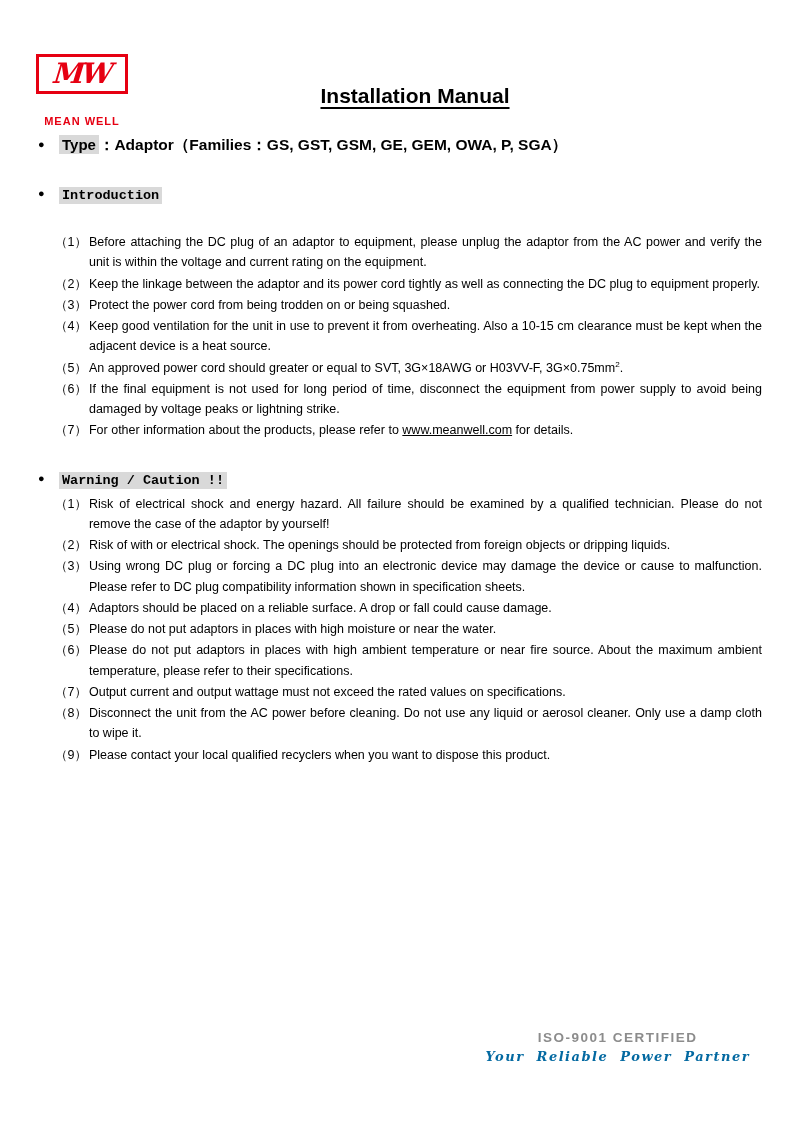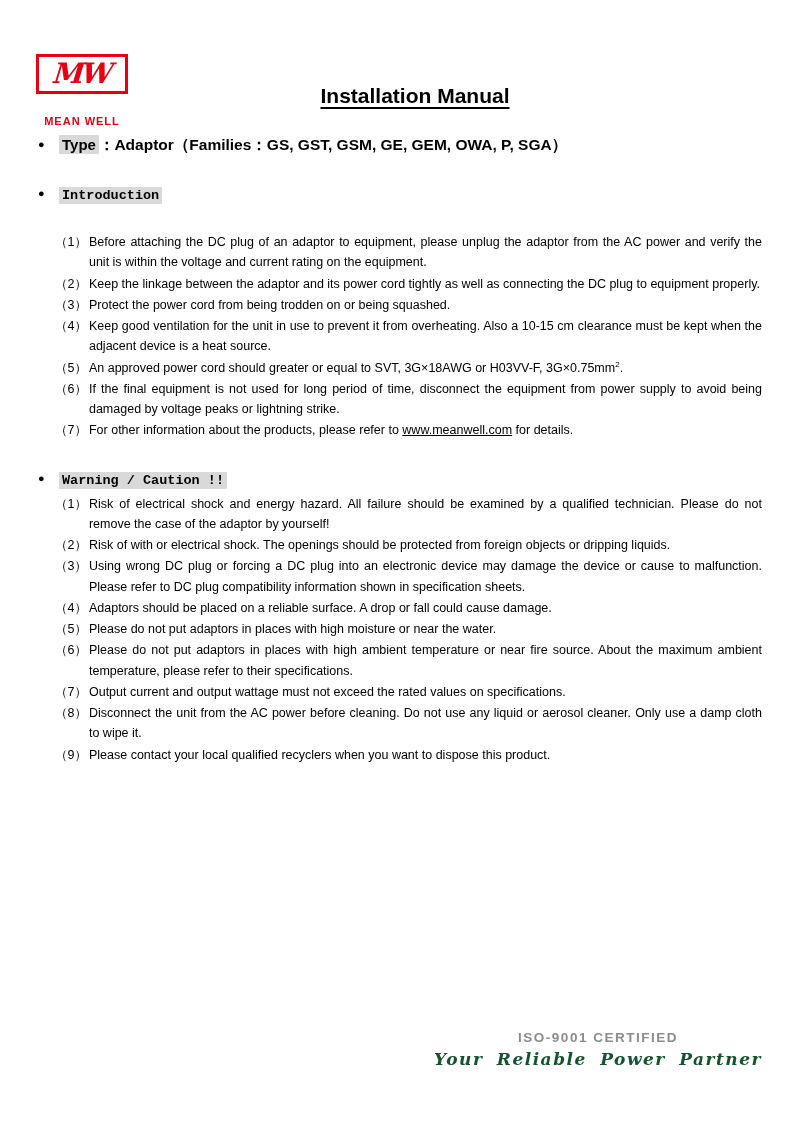--- a/index.html
+++ b/index.html
@@ -77,35 +77,35 @@
     line-height: 1.62;
     margin-bottom: 1px;
   }
   .item-num { white-space: nowrap; flex-shrink: 0; }
   .item-text { flex: 1; text-align: justify; padding-left: 2px; }
   .item-text sup { font-size: 0.65em; }
   .link { text-decoration: underline; cursor: pointer; margin-top: 8px; }
   
   .footer {
     position: absolute;
-    top: 1030px; right: 40px;
+    top: 1030px; right: 52px;
     text-align: center;
   }
   .iso {
     font-size: 13.5px;
     letter-spacing: 1.5px;
     color: #8c8c8c;
     font-weight: bold;
   }
   .slogan {
     margin-top: 4px;
     font-family: "DejaVu Serif", serif;
     font-style: italic; font-weight: bold;
-    font-size: 17px;
-    color: #14532d;
+    font-size: 13px;
+    color: #0369a1;
     letter-spacing: 1.5px;
     word-spacing: 6px;
   }
 </style>
 </head>
 <body>
 
 <div class="page">
 
   <div class="logo">

